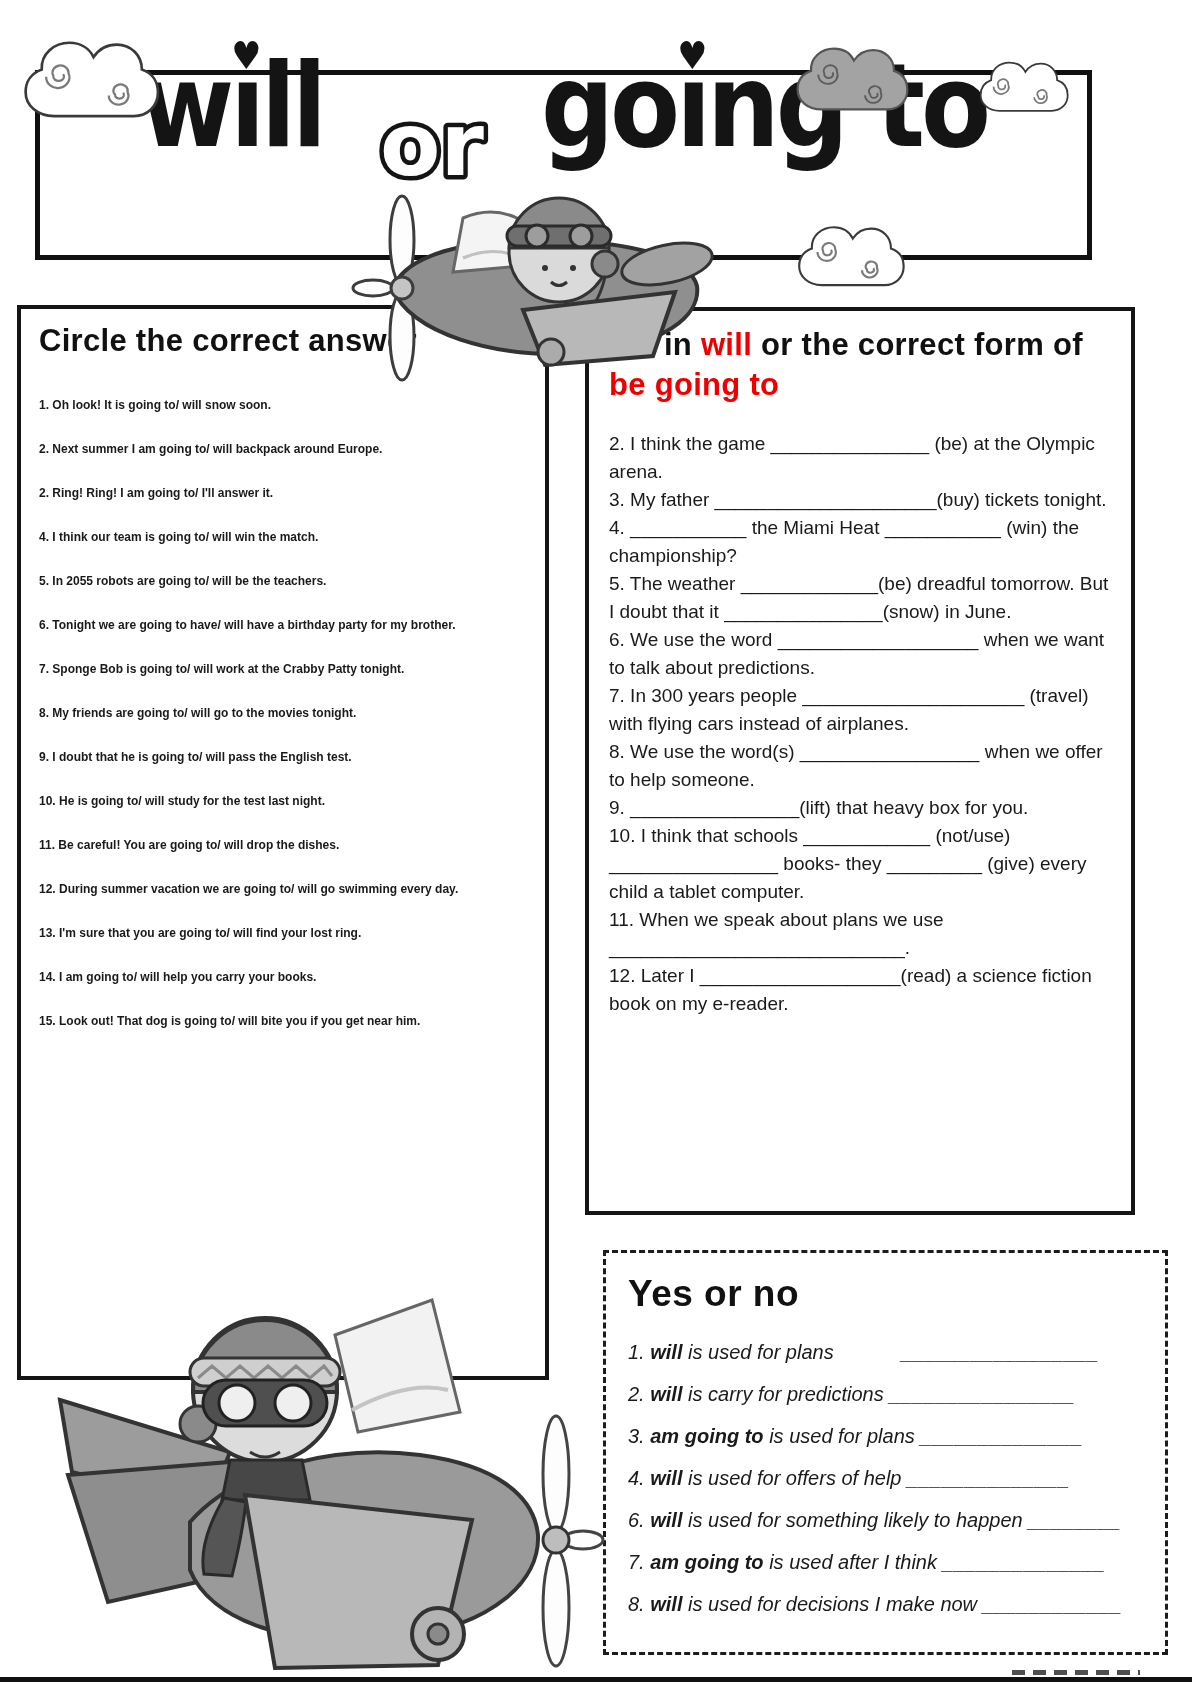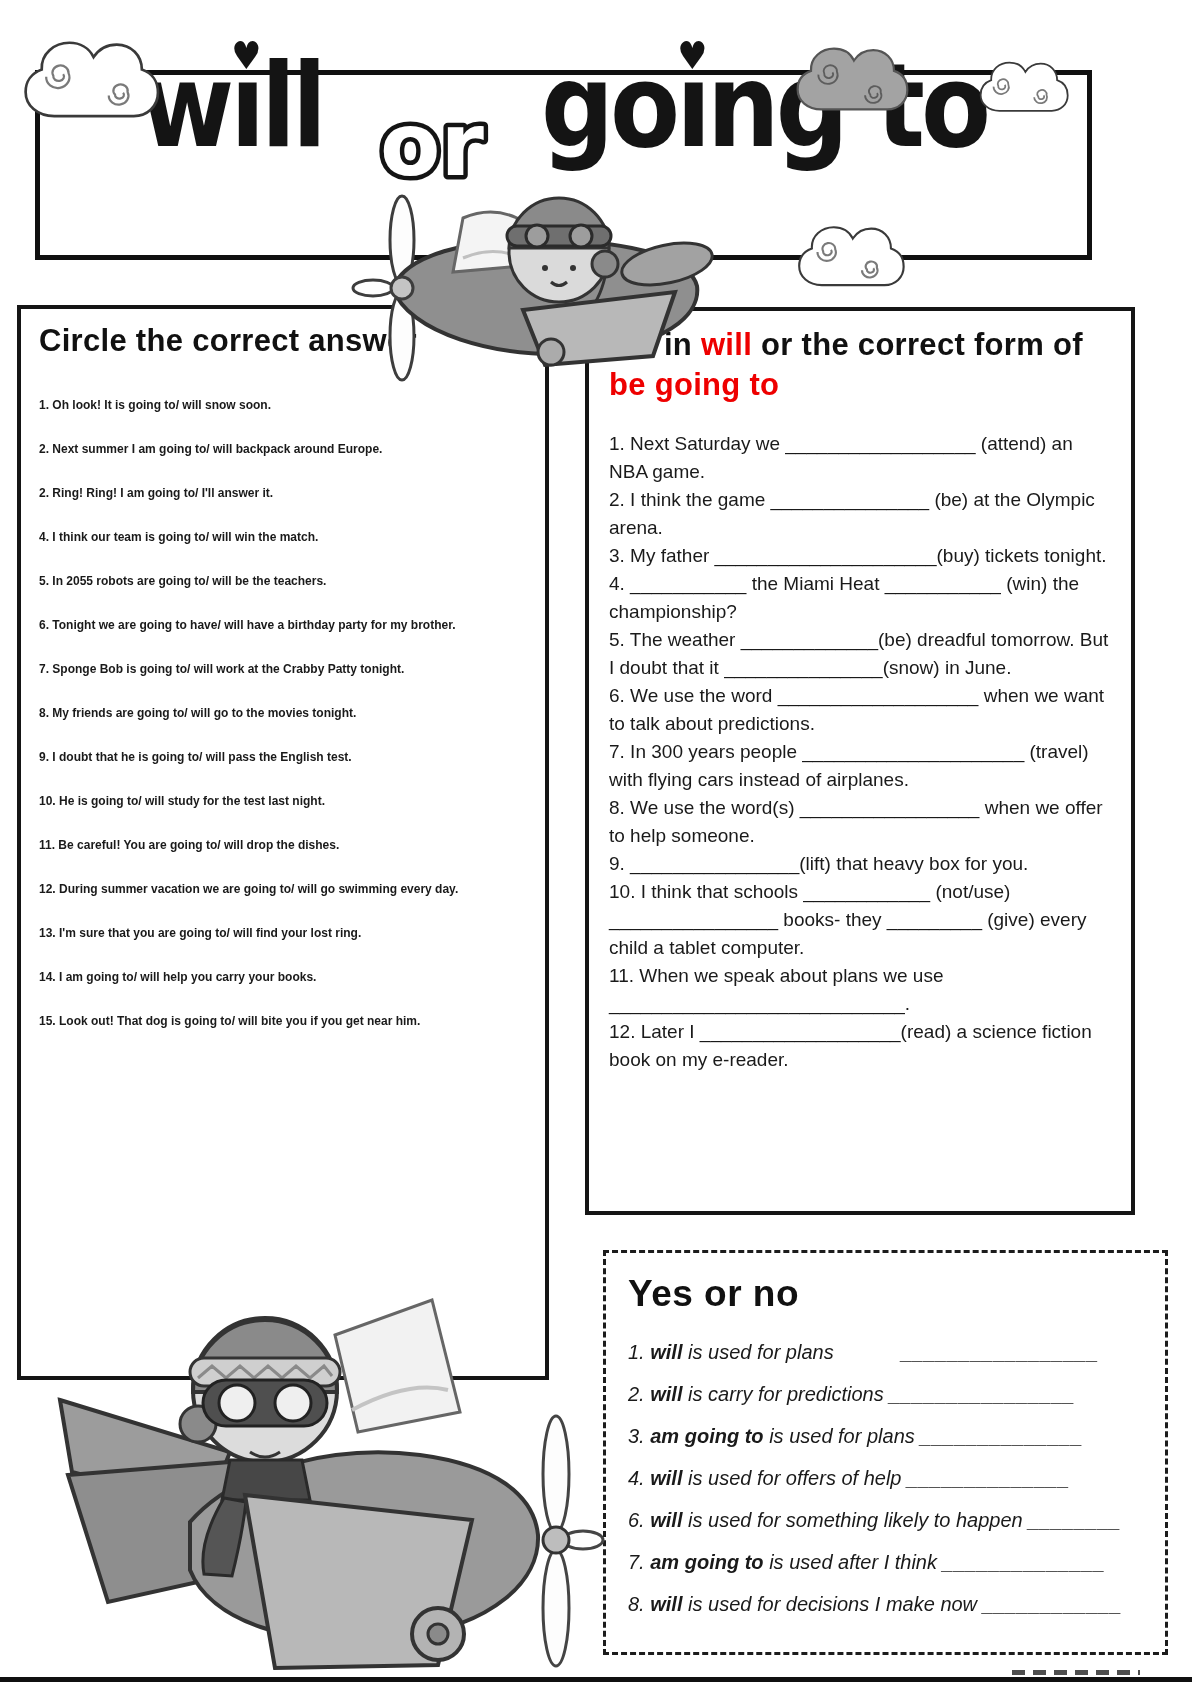--- a/index.html
+++ b/index.html
@@ -104,21 +104,20 @@
         <div class="q">12. During summer vacation we are going to/ will go swimming every day.</div>
         <div class="q">13. I'm sure that you are going to/ will find your lost ring.</div>
         <div class="q">14. I am going to/ will help you carry your books.</div>
         <div class="q">15. Look out! That dog is going to/ will bite you if you get near him.</div>
       </div>
   </div>
 
   <div class="rbox">
     <div class="hdr"><span>Fill in </span><span class="red">will</span><span> or the correct form of </span><span class="red">be going to</span></div>
     <div class="rlist" id="right-list">
-        <div class="q2">1. Next Saturday we __________________ (attend) an NBA game.</div>
         <div class="q2">2. I think the game _______________ (be) at the Olympic arena.</div>
         <div class="q2">3. My father _____________________(buy) tickets tonight.</div>
         <div class="q2">4. ___________ the Miami Heat ___________ (win) the championship?</div>
         <div class="q2">5. The weather _____________(be) dreadful tomorrow. But I doubt that it _______________(snow) in June.</div>
         <div class="q2">6. We use the word ___________________ when we want to talk about predictions.</div>
         <div class="q2">7. In 300 years people _____________________ (travel) with flying cars instead of airplanes.</div>
         <div class="q2">8. We use the word(s) _________________ when we offer to help someone.</div>
         <div class="q2">9. ________________(lift) that heavy box for you.</div>
         <div class="q2">10. I think that schools ____________ (not/use) ________________ books- they _________ (give) every child a tablet computer.</div>
         <div class="q2">11. When we speak about plans we use ____________________________.</div>

